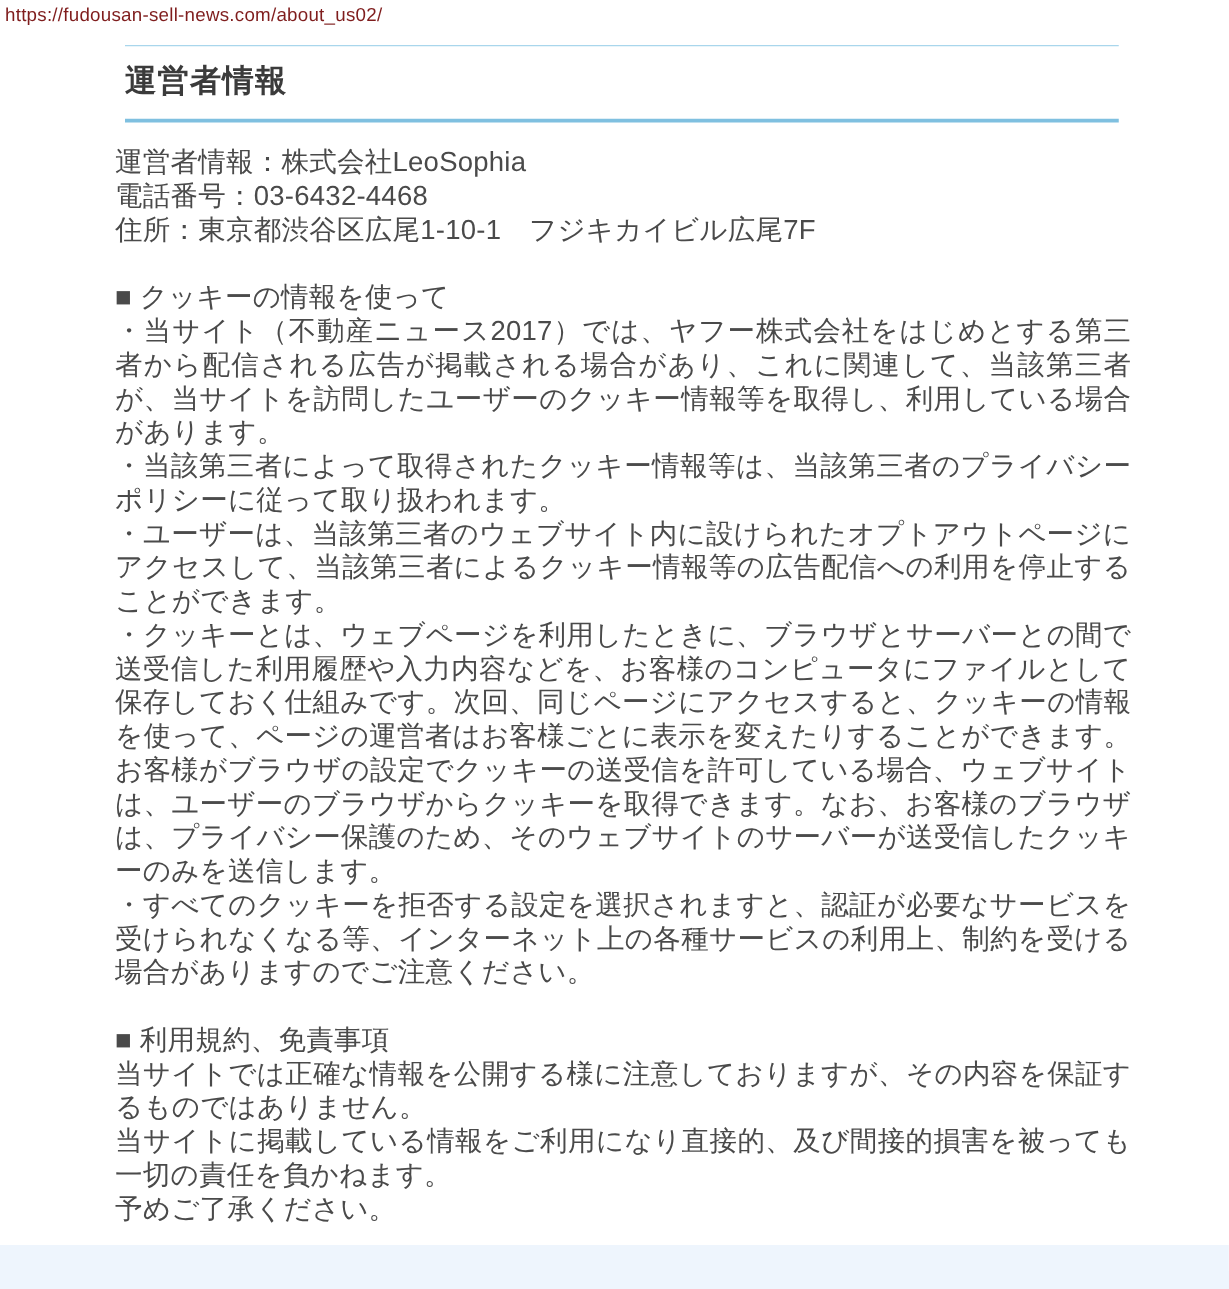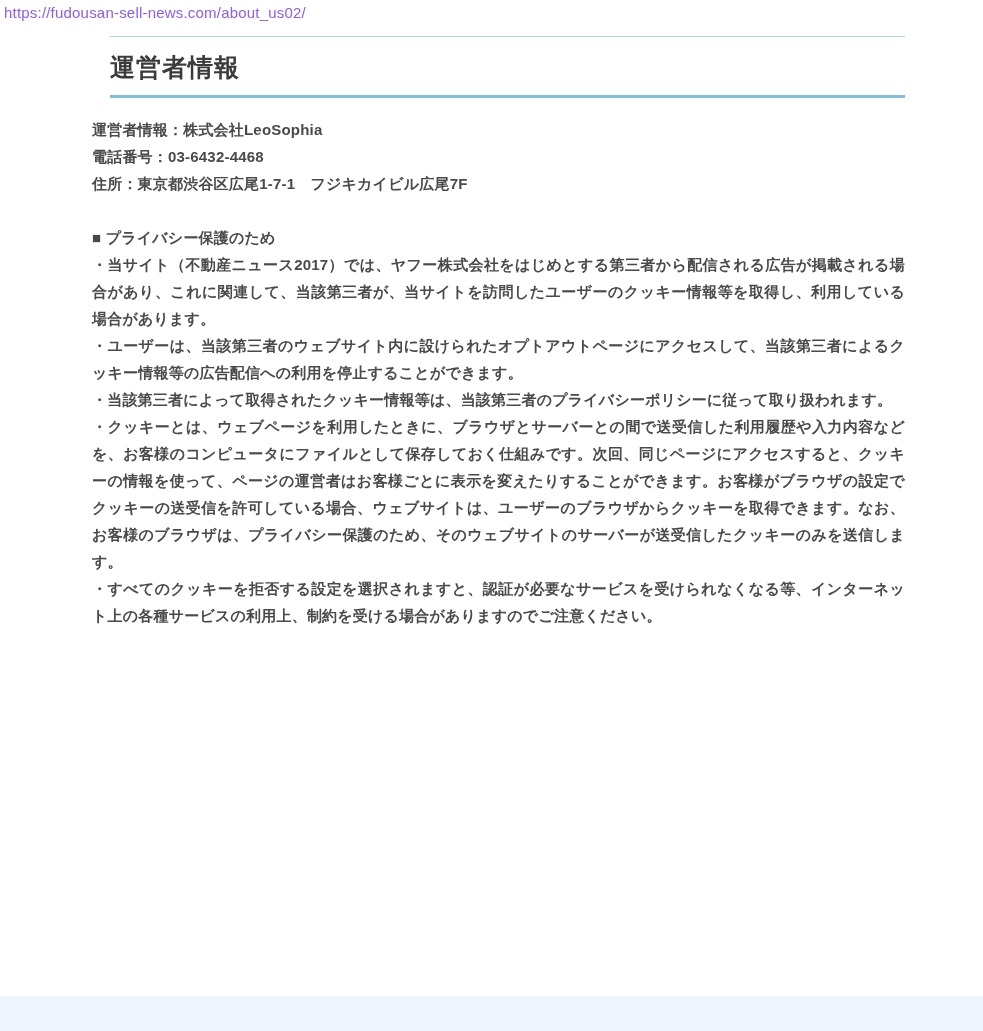--- a/index.html
+++ b/index.html
@@ -14,54 +14,54 @@
     position: relative;
     font-family: "Liberation Sans", "DejaVu Sans", sans-serif;
     color: var(--body-text, #4a4a4a);
     overflow: hidden;
   }
   .url-bar {
     position: absolute;
     top: 4px;
     left: 4px;
     font-size: 15px;
-    color: #8b5cf6;
+    color: #7f1d1d;
     letter-spacing: 0.2px;
     white-space: nowrap;
   }
   .container {
     position: absolute;
     top: 36px;
     left: 92px;
     width: 813px;
   }
   .title-block {
     width: 795px;
-    margin-left: 18px;
+    margin-left: 8px;
     border-top: 1px solid var(--accent-line-top, #a9d6ec);
     border-bottom: 3px solid var(--accent-line-bottom, #7fc0e0);
     padding: 13px 0 11px 0;
+    font-family: Liberation Mono, monospace;
   }
   .title-block h1 {
     margin: 0;
     font-size: 25px;
     line-height: 34px;
     font-weight: bold;
     color: var(--heading-text, #3b3b3b);
     letter-spacing: 1px;
   }
   section { margin: 0; }
   section p {
     margin: 0;
-    font-size: 15px;
+    font-size: 22px;
     line-height: 27px;
     text-align: justify;
     letter-spacing: 0.2px;
     color: var(--body-text, #4a4a4a);
-    font-weight: bold;
   }
   .operator-info { margin-top: 18px; }
   .privacy { margin-top: 27px; }
   .terms { margin-top: 27px; }
   .footer-bar {
     position: absolute;
     top: 996px;
     left: 0;
     width: 983px;
     height: 35px;
@@ -75,28 +75,34 @@
 
 <main class="container">
 
   <header class="title-block">
     <h1>運営者情報</h1>
   </header>
 
   <section class="operator-info">
     <p>運営者情報：株式会社LeoSophia</p>
     <p>電話番号：03-6432-4468</p>
-    <p>住所：東京都渋谷区広尾1-7-1　フジキカイビル広尾7F</p>
+    <p>住所：東京都渋谷区広尾1-10-1　フジキカイビル広尾7F</p>
   </section>
 
   <section class="privacy">
-    <p class="sec-heading">■ プライバシー保護のため</p>
+    <p class="sec-heading">■ クッキーの情報を使って</p>
     <p>・当サイト（不動産ニュース2017）では、ヤフー株式会社をはじめとする第三者から配信される広告が掲載される場合があり、これに関連して、当該第三者が、当サイトを訪問したユーザーのクッキー情報等を取得し、利用している場合があります。</p>
+    <p>・当該第三者によって取得されたクッキー情報等は、当該第三者のプライバシーポリシーに従って取り扱われます。</p>
     <p>・ユーザーは、当該第三者のウェブサイト内に設けられたオプトアウトページにアクセスして、当該第三者によるクッキー情報等の広告配信への利用を停止することができます。</p>
-    <p>・当該第三者によって取得されたクッキー情報等は、当該第三者のプライバシーポリシーに従って取り扱われます。</p>
     <p>・クッキーとは、ウェブページを利用したときに、ブラウザとサーバーとの間で送受信した利用履歴や入力内容などを、お客様のコンピュータにファイルとして保存しておく仕組みです。次回、同じページにアクセスすると、クッキーの情報を使って、ページの運営者はお客様ごとに表示を変えたりすることができます。お客様がブラウザの設定でクッキーの送受信を許可している場合、ウェブサイトは、ユーザーのブラウザからクッキーを取得できます。なお、お客様のブラウザは、プライバシー保護のため、そのウェブサイトのサーバーが送受信したクッキーのみを送信します。</p>
     <p>・すべてのクッキーを拒否する設定を選択されますと、認証が必要なサービスを受けられなくなる等、インターネット上の各種サービスの利用上、制約を受ける場合がありますのでご注意ください。</p>
   </section>
 
+  <section class="terms">
+    <p class="sec-heading">■ 利用規約、免責事項</p>
+    <p>当サイトでは正確な情報を公開する様に注意しておりますが、その内容を保証するものではありません。</p>
+    <p>当サイトに掲載している情報をご利用になり直接的、及び間接的損害を被っても一切の責任を負かねます。</p>
+    <p>予めご了承ください。</p>
+  </section>
 
 </main>
 
 <footer class="footer-bar"></footer>
 
 </body></html>

